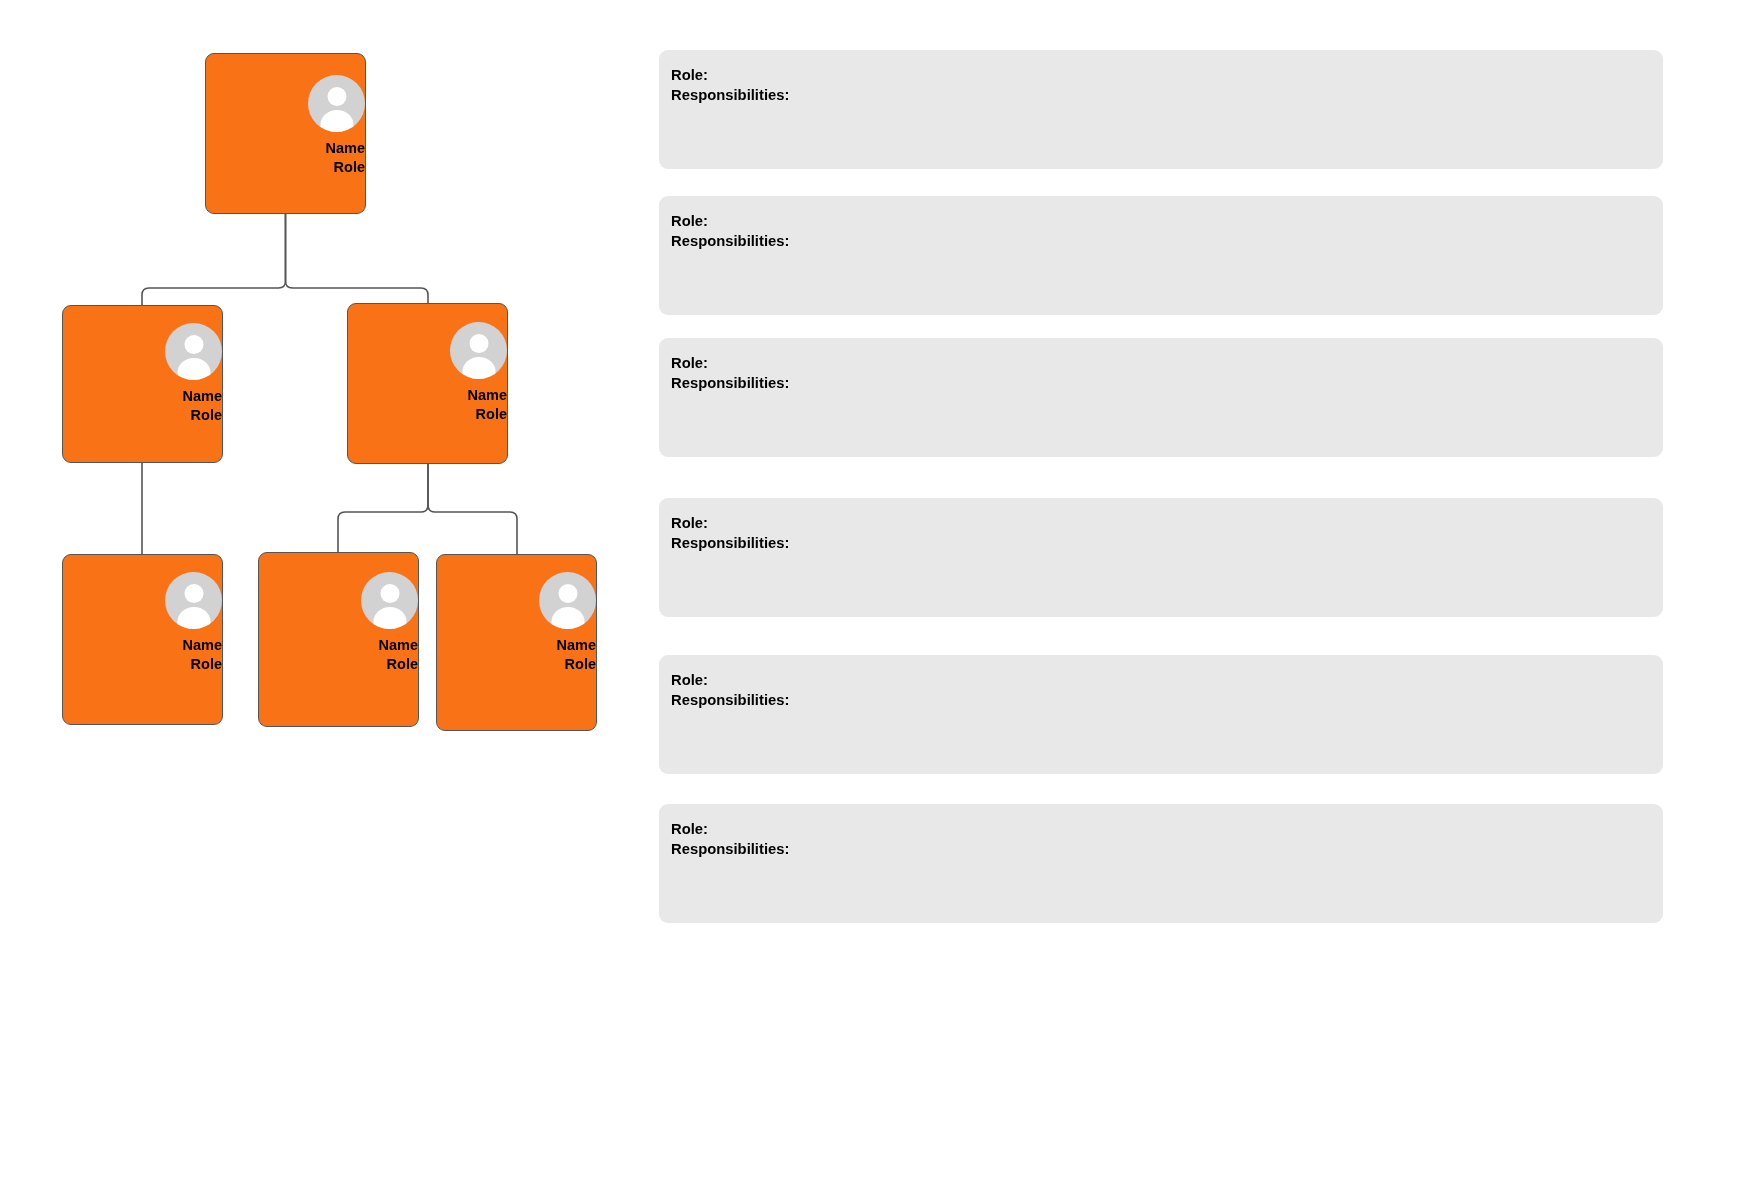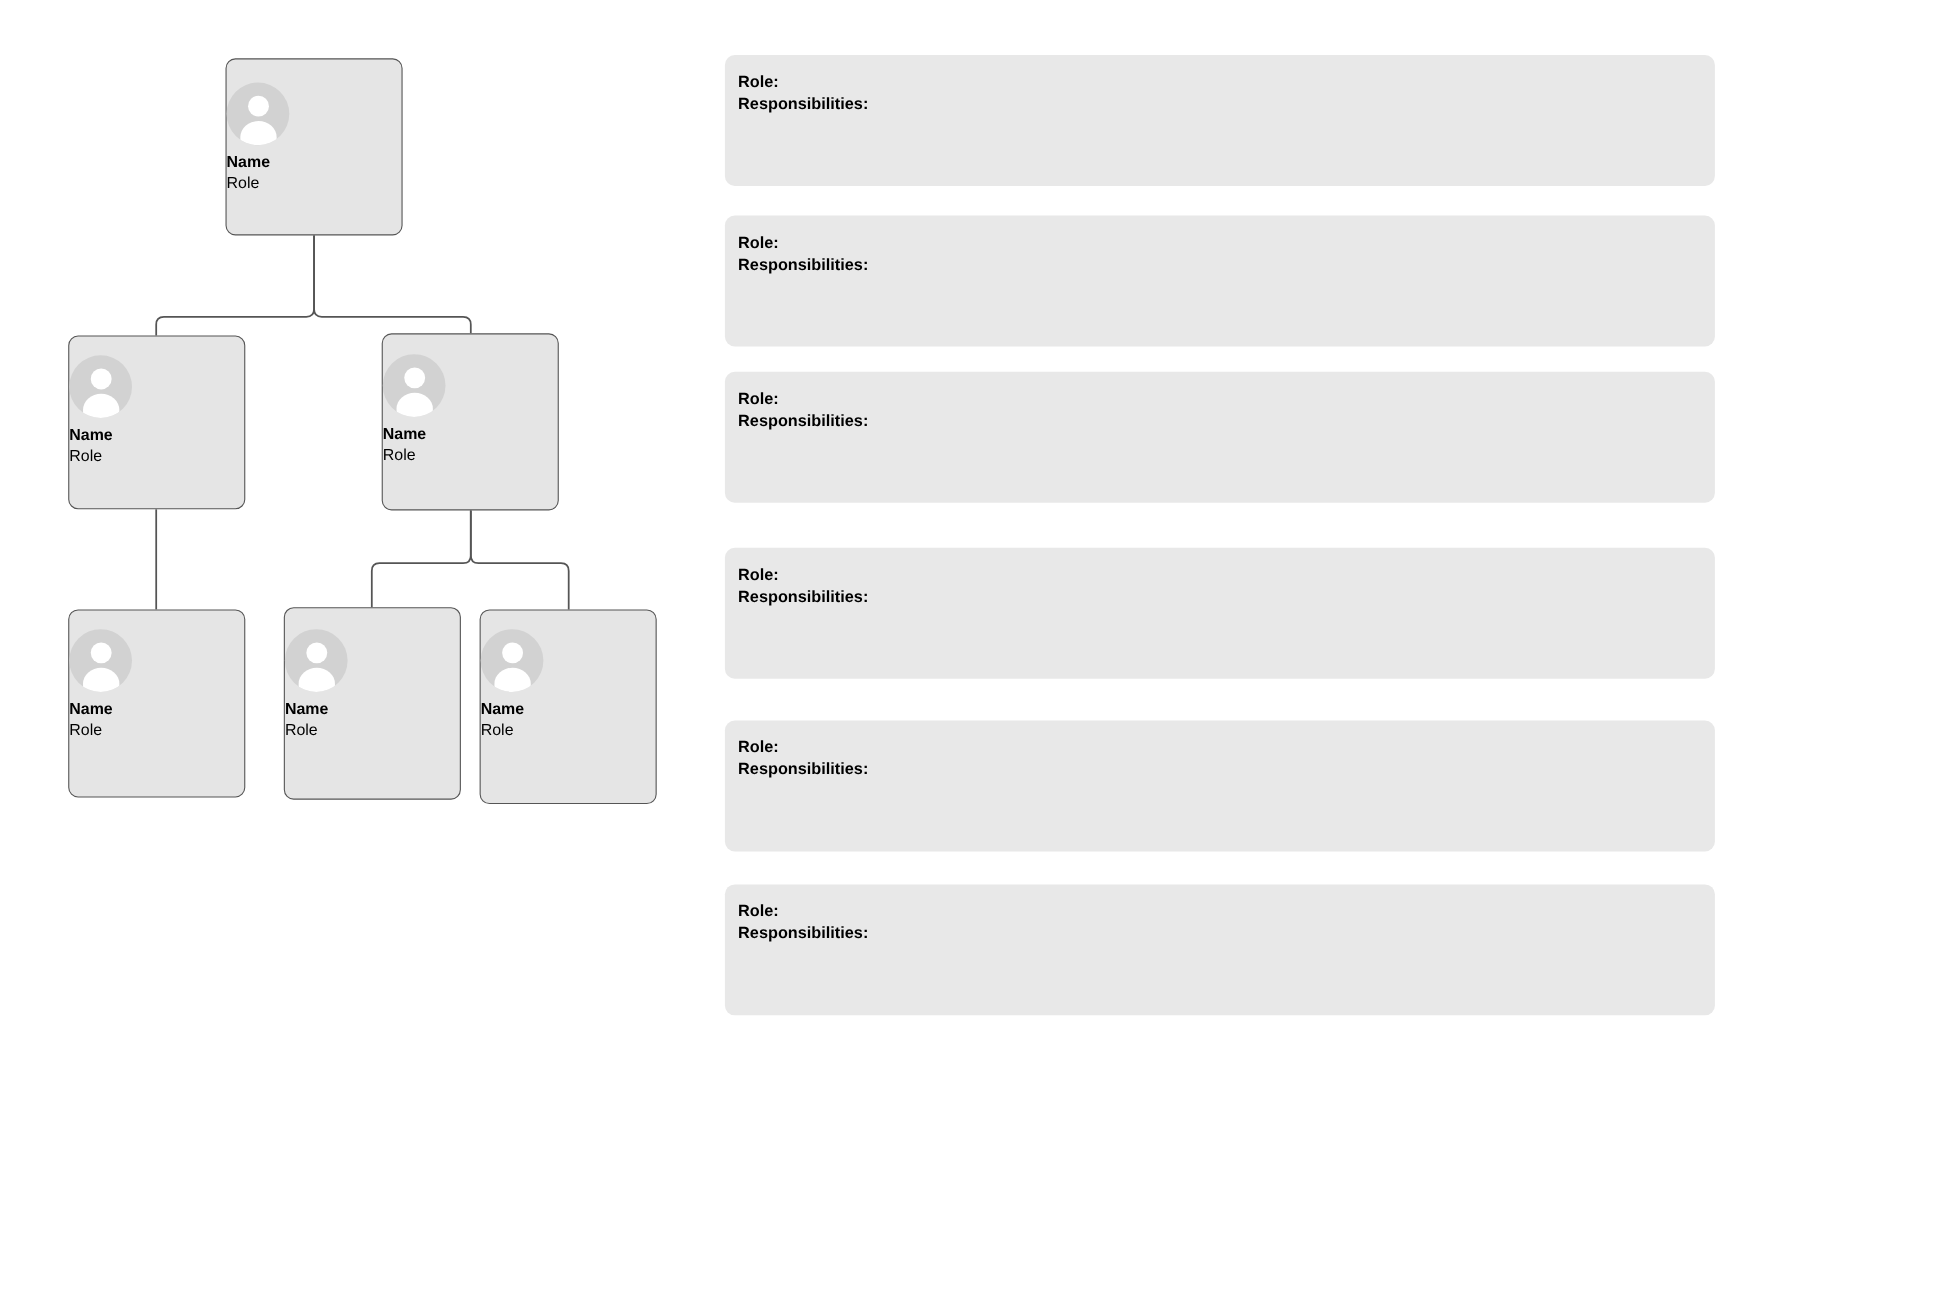--- a/index.html
+++ b/index.html
@@ -37,26 +37,26 @@
     left: 0;
     top: 0;
     width: 640px;
     height: 800px;
     pointer-events: none;
   }
 
   .node-card {
     position: absolute;
     box-sizing: border-box;
-    background: #e5e5e5;
+    background: #f97316;
     border: 1.6px solid #555555;
     border-radius: 9px;
     display: flex;
     flex-direction: column;
-    align-items: flex-start;
+    align-items: flex-end;
     z-index: 2;
   }
 
   .avatar {
     width: 57px;
     height: 57px;
     border-radius: 50%;
     background: #d2d2d2;
     position: relative;
     overflow: hidden;
@@ -87,21 +87,21 @@
   .node-name {
     font-size: 14.5px;
     font-weight: bold;
     color: #000000;
     line-height: 19px;
     margin-top: 7px;
     text-align: center;
   }
   .node-role {
     font-size: 14.5px;
-    font-weight: normal;
+    font-weight: bold;
     color: #000000;
     line-height: 19px;
     text-align: center;
   }
 
   
   #node-ceo       { left: 205px; top: 53px;  width: 161px; height: 161px; padding-top: 21px; }
   #node-mgr-1     { left: 62px;  top: 305px; width: 161px; height: 158px; padding-top: 17px; }
   #node-mgr-2     { left: 347px; top: 303px; width: 161px; height: 161px; padding-top: 18px; }
   #node-staff-1   { left: 62px;  top: 554px; width: 161px; height: 171px; padding-top: 17px; }
@@ -113,21 +113,21 @@
     position: absolute;
     left: 659px;
     top: 0;
     width: 838px;
     height: 1180px;
   }
 
   .detail-card {
     position: absolute;
     left: 0;
-    width: 900px;
+    width: 1004px;
     box-sizing: border-box;
     background: #e8e8e8;
     border-radius: 9px;
     padding: 12px 12px 0 12px;
   }
 
   .detail-label {
     font-size: 14.8px;
     font-weight: bold;
     color: #000000;

